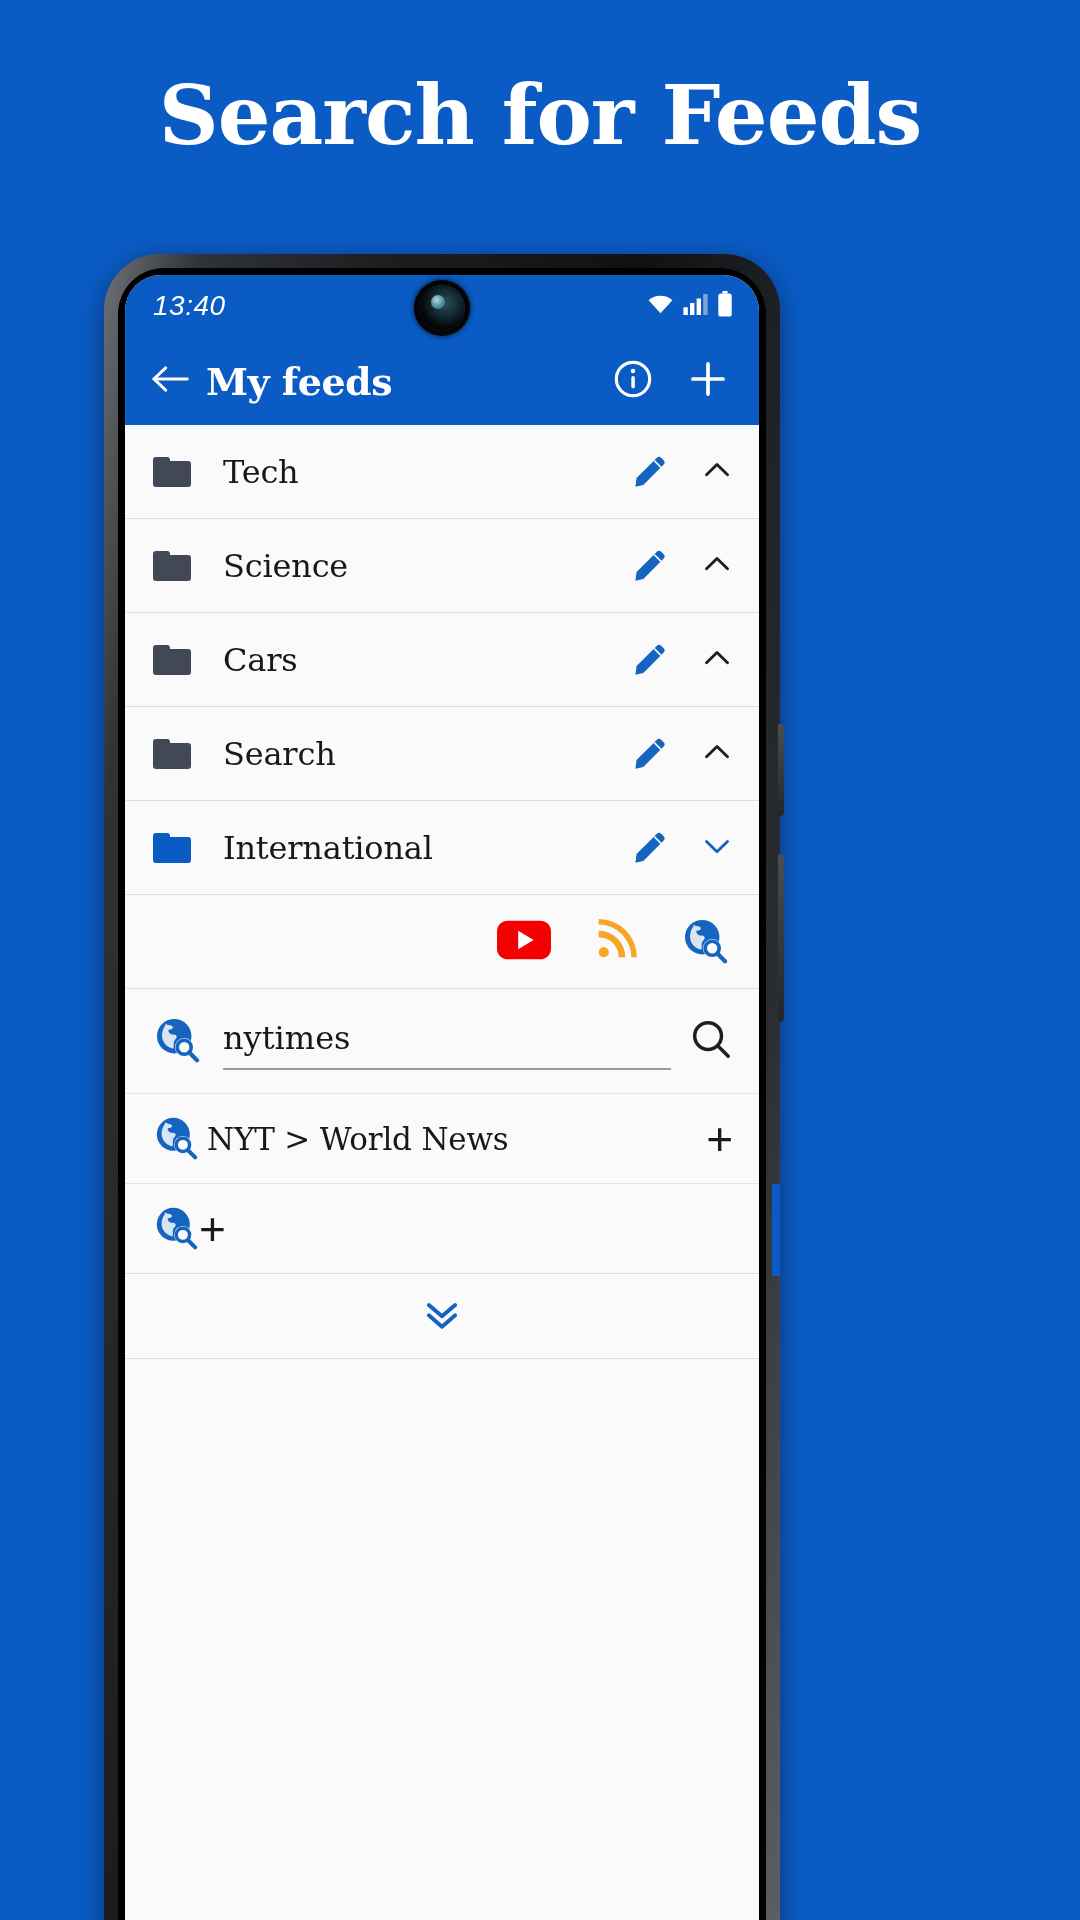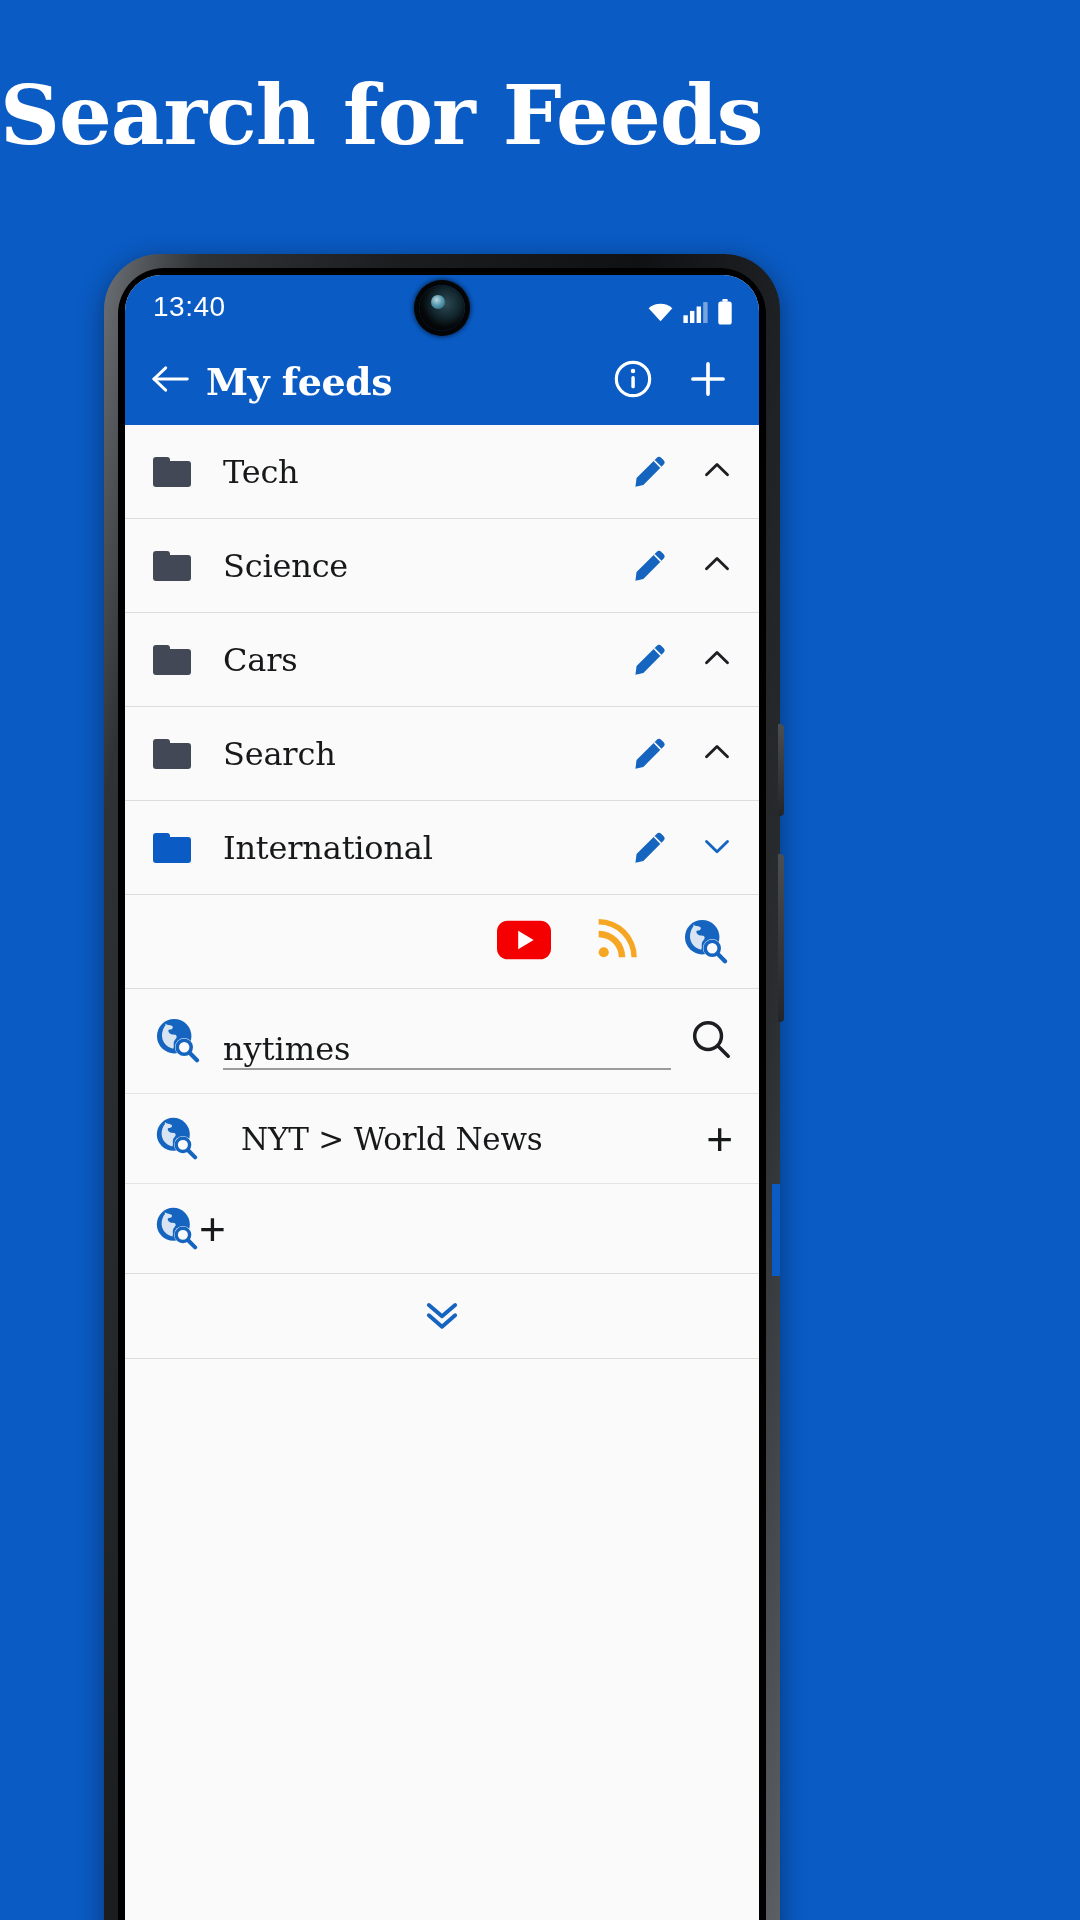--- a/index.html
+++ b/index.html
@@ -12,20 +12,21 @@
     overflow: hidden;
     position: relative;
   }
 
   
   .promo-title {
     position: absolute;
     top: 74px;
     left: 0;
     width: 1080px;
+    text-align: center;
     color: #ffffff;
     font-family: "DejaVu Serif", serif;
     font-weight: bold;
     font-size: 83px;
     letter-spacing: -1px;
     line-height: 1.0;
     white-space: nowrap;
   }
 
   
@@ -76,22 +77,24 @@
     height: 92px;
     background: #0a5bc4;
   }
 
   
   .statusbar {
     position: relative;
     height: 62px;
     background: #0a5bc4;
     display: flex;
-    padding: 16px 26px 0 28px;
+    align-items: center;
+    padding: 0 26px 0 28px;
     color: #fff;
+    font-style: italic;
   }
   .status-time {
     font-family: "Liberation Sans", sans-serif;
     font-size: 28px;
     font-weight: 400;
     letter-spacing: 0.5px;
   }
   .status-spacer { flex: 1; }
   .status-icons {
     display: flex;
@@ -201,21 +204,21 @@
     height: 104px;
     padding: 0 26px 0 28px;
     background: #fafafa;
   }
   .search-field {
     flex: 1;
     margin: 0 18px 5px 22px;
     border-bottom: 2px solid #9b9b9b;
     height: 62px;
     display: flex;
-    align-items: flex-end;
+    align-items: center;
   }
   .search-value {
     font-family: "DejaVu Serif", serif;
     font-size: 32px;
     color: #17181a;
   }
 
   
   .result-row {
     display: flex;
@@ -223,21 +226,21 @@
     height: 90px;
     padding: 0 26px 0 28px;
     background: #fafafa;
     border-top: 1px solid #e4e4e4;
   }
   .result-label {
     flex: 1;
     font-family: "DejaVu Serif", serif;
     font-size: 31px;
     color: #17181a;
-    margin-left: 42px;
+    margin-left: 8px;
     letter-spacing: -0.2px;
   }
 
   .more-row {
     height: 86px;
     display: flex;
     align-items: center;
     justify-content: center;
     border-top: 1px solid #dcdcdc;
     border-bottom: 1px solid #dcdcdc;

